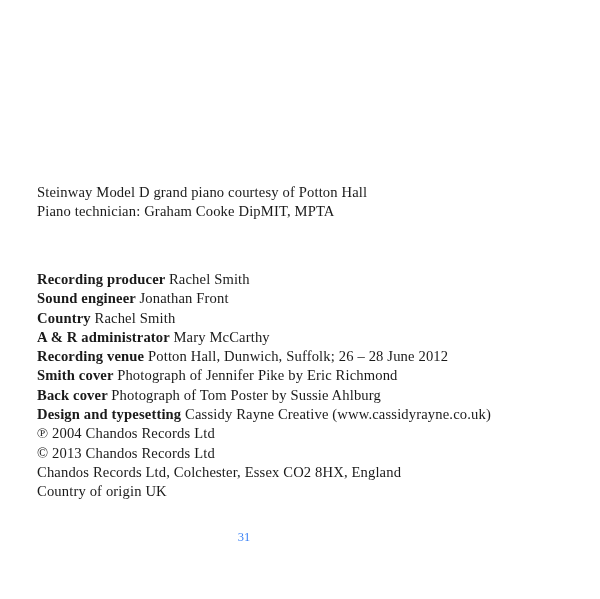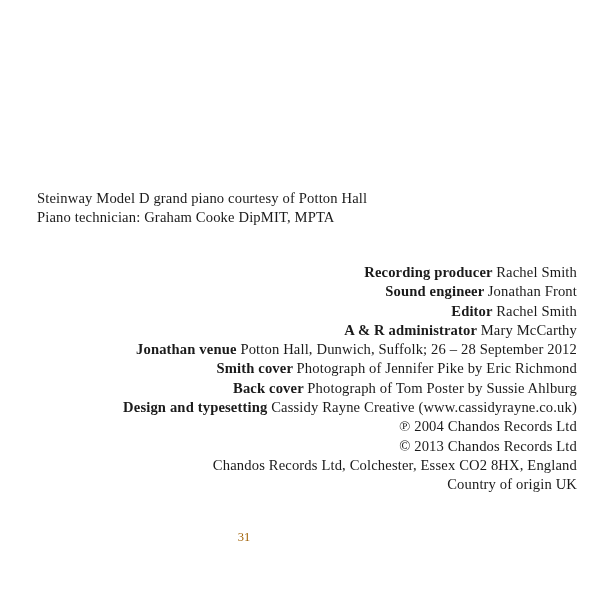--- a/index.html
+++ b/index.html
@@ -16,47 +16,46 @@
   }
   .page {
     position: relative;
     width: 600px;
     height: 599px;
     box-sizing: border-box;
   }
   .block-intro {
     position: absolute;
     left: 37px;
-    top: 189px;
+    top: 183px;
     width: 530px;
   }
   .block-credits {
     position: absolute;
     left: 37px;
-    top: 263px;
+    top: 270px;
     width: 540px;
-    text-align: right;
   }
   .line {
     font-size: 14.6px;
     line-height: 19.3px;
     letter-spacing: 0.01em;
     white-space: nowrap;
   }
   .label {
     font-weight: bold;
   }
   .page-number {
     position: absolute;
     left: 0;
     top: 530px;
     width: 488px;
     text-align: center;
     font-size: 12.5px;
-    color: #a16207;
+    color: #3b82f6;
   }
 </style>
 </head>
 <body>
 
 <div class="page">
 
   <div class="block-intro">
     <div class="line">Steinway Model D grand piano courtesy of Potton Hall</div>
     <div class="line">Piano technician: Graham Cooke DipMIT, MPTA</div>
@@ -68,32 +67,32 @@
       <span class="label">Recording producer </span>
       <span>Rachel Smith</span>
     </div>
 
     <div class="line">
       <span class="label">Sound engineer </span>
       <span>Jonathan Front</span>
     </div>
 
     <div class="line">
-      <span class="label">Editor </span>
+      <span class="label">Country </span>
       <span>Rachel Smith</span>
     </div>
 
     <div class="line">
       <span class="label">A &amp; R administrator </span>
       <span>Mary McCarthy</span>
     </div>
 
     <div class="line">
-      <span class="label">Jonathan venue </span>
-      <span>Potton Hall, Dunwich, Suffolk; 26 – 28 September 2012</span>
+      <span class="label">Recording venue </span>
+      <span>Potton Hall, Dunwich, Suffolk; 26 – 28 June 2012</span>
     </div>
 
     <div class="line">
       <span class="label">Smith cover </span>
       <span>Photograph of Jennifer Pike by Eric Richmond</span>
     </div>
 
     <div class="line">
       <span class="label">Back cover </span>
       <span>Photograph of Tom Poster by Sussie Ahlburg</span>

